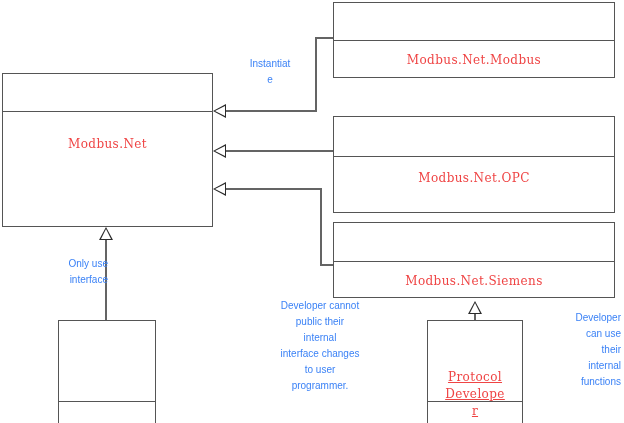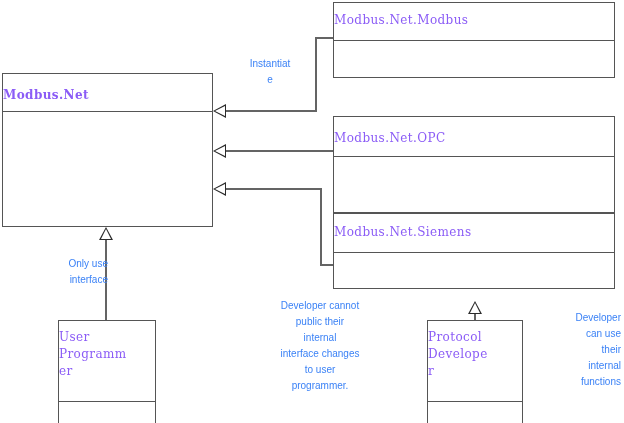--- a/index.html
+++ b/index.html
@@ -22,61 +22,62 @@
     position: absolute;
     box-sizing: border-box;
     background: #ffffff;
     border: 1px solid #555555;
     z-index: 3;
   }
   .uml-box .box-title {
     position: absolute;
     left: 0;
     right: 0;
-    text-align: left;
-    color: #8b5cf6;
+    text-align: center;
+    color: #ef4444;
     font-family: "DejaVu Serif", "Liberation Serif", serif;
     font-size: 12px;
     letter-spacing: 0.4px;
     white-space: pre-line;
     line-height: 17px;
+    margin-top: 40px;
   }
   .uml-box .box-divider {
     position: absolute;
     left: 0;
     right: 0;
     height: 0;
     border-top: 1px solid #555555;
   }
 
   
   #box-modbusnet { left: 2px;  top: 73px;  width: 211px; height: 154px; }
-  #box-modbusnet .box-title   { top: 13px; font-weight: bold; }
+  #box-modbusnet .box-title   { top: 22px; }
   #box-modbusnet .box-divider { top: 37px; }
 
   
   #box-modbus  { left: 333px; top: 2px;   width: 282px; height: 76px; }
   #box-modbus  .box-title   { top: 9px; }
   #box-modbus  .box-divider { top: 37px; }
 
   #box-opc     { left: 333px; top: 116px; width: 282px; height: 97px; }
   #box-opc     .box-title   { top: 13px; }
   #box-opc     .box-divider { top: 39px; }
 
-  #box-siemens { left: 333px; top: 213px; width: 282px; height: 76px; }
+  #box-siemens { left: 333px; top: 222px; width: 282px; height: 76px; }
   #box-siemens .box-title   { top: 10px; }
   #box-siemens .box-divider { top: 38px; }
 
   
   #box-userprogrammer { left: 58px;  top: 320px; width: 98px;  height: 110px; }
   #box-userprogrammer .box-title   { top: 8px; }
   #box-userprogrammer .box-divider { top: 80px; }
 
   #box-protocoldeveloper { left: 427px; top: 320px; width: 96px; height: 110px; }
-  #box-protocoldeveloper .box-title   { top: 8px; }
+  #box-protocoldeveloper .box-title   { top: 8px; text-decoration: underline; }
   #box-protocoldeveloper .box-divider { top: 80px; }
 
   
   .line {
     position: absolute;
     background: #646464;
     z-index: 1;
   }
   .line.h { height: 2px; }
   .line.v { width: 2px; }
@@ -175,23 +176,20 @@
     <div class="box-title">Modbus.Net.OPC</div>
     <div class="box-divider"></div>
   </div>
 
   <div class="uml-box" id="box-siemens">
     <div class="box-title">Modbus.Net.Siemens</div>
     <div class="box-divider"></div>
   </div>
 
   <div class="uml-box" id="box-userprogrammer">
-    <div class="box-title">User
-Programm
-er</div>
     <div class="box-divider"></div>
   </div>
 
   <div class="uml-box" id="box-protocoldeveloper">
     <div class="box-title">Protocol
 Develope
 r</div>
     <div class="box-divider"></div>
   </div>
 

